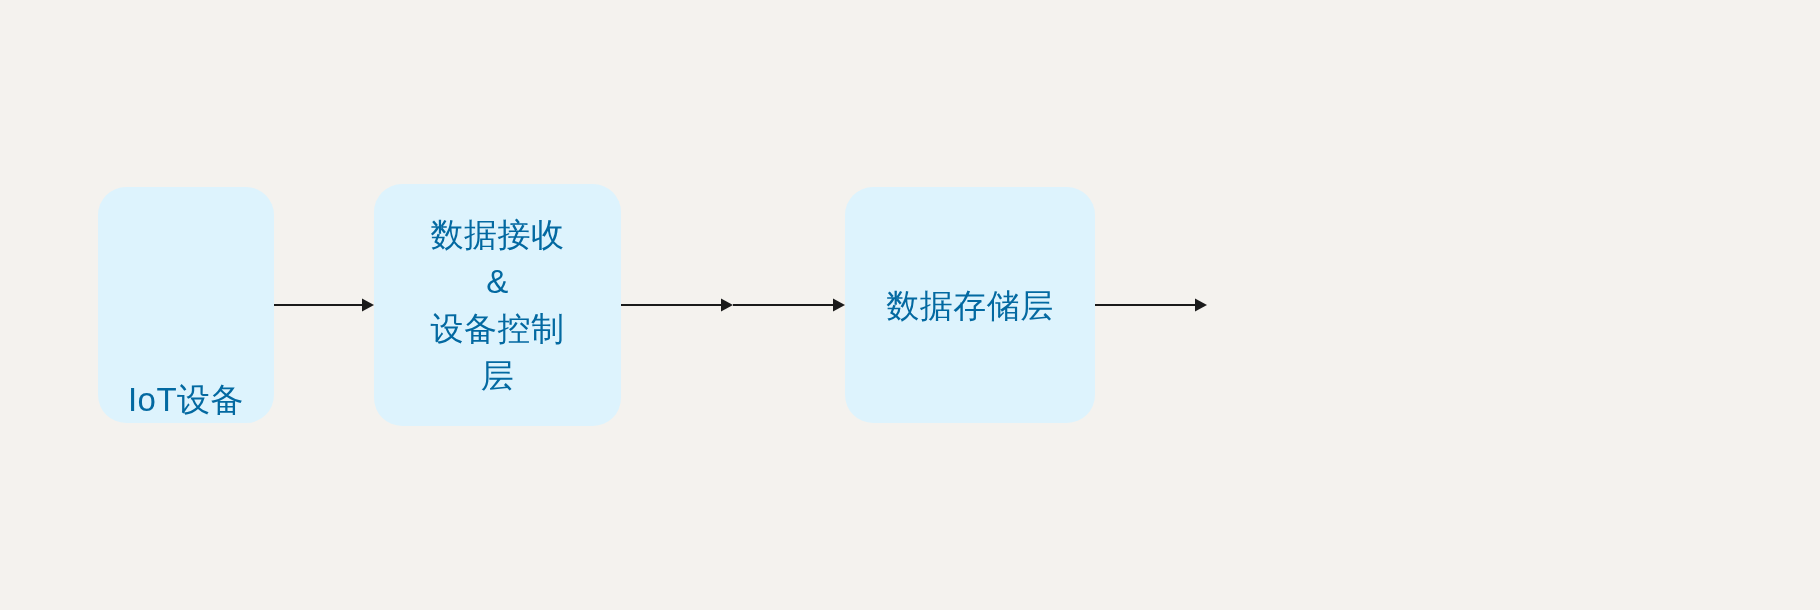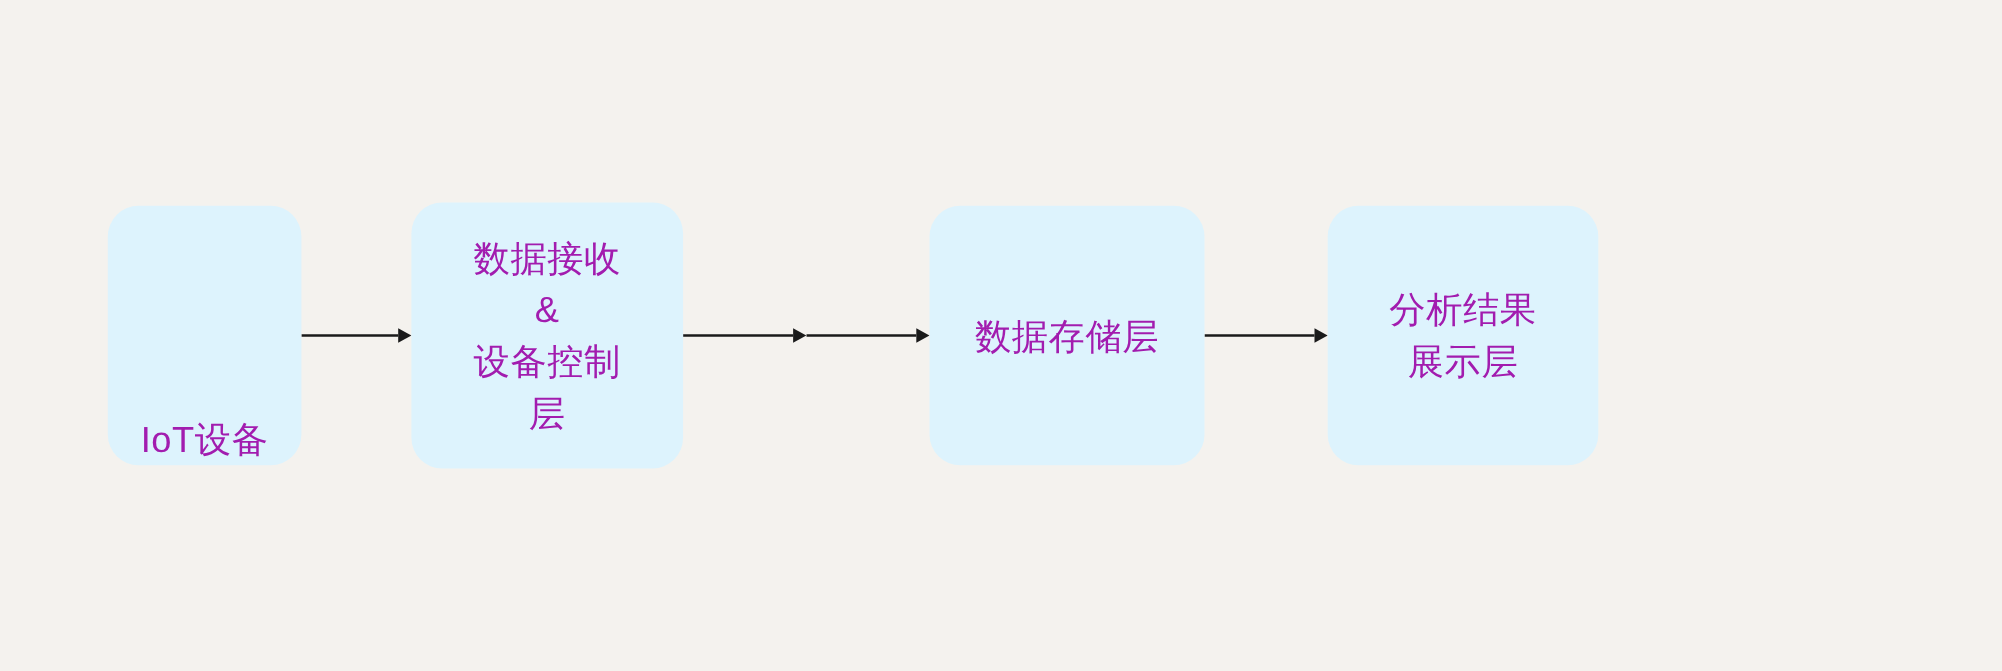--- a/index.html
+++ b/index.html
@@ -39,21 +39,21 @@
     background: #ddf3fd;
     border-radius: 28px;
     display: flex;
     align-items: center;
     justify-content: center;
     flex: 0 0 auto;
     box-sizing: border-box;
   }
 
   .node-label {
-    color: #a21caf;
+    color: #0369a1;
     font-size: 33px;
     line-height: 47px;
     text-align: center;
     white-space: pre-line;
     letter-spacing: 0.5px;
     padding: 0 14px;
   }
 
   
   .node-1 { width: 176px; height: 236px; align-items: flex-end; }
@@ -123,19 +123,15 @@
       <div class="node-label">数据存储层</div>
     </div>
 
     <div class="connector conn-4">
       <svg class="arrow-svg" width="112" height="24" viewBox="0 0 112 24">
         <line x1="0" y1="12" x2="100" y2="12" stroke="#1a1a1a" stroke-width="2.2"></line>
         <polygon points="100,5.5 112,12 100,18.5" fill="#1a1a1a"></polygon>
       </svg>
     </div>
 
-    <div class="node-box node-5">
-      <div class="node-label">分析结果
-展示层</div>
-    </div>
 
   </div>
 </div>
 
 </body></html>

